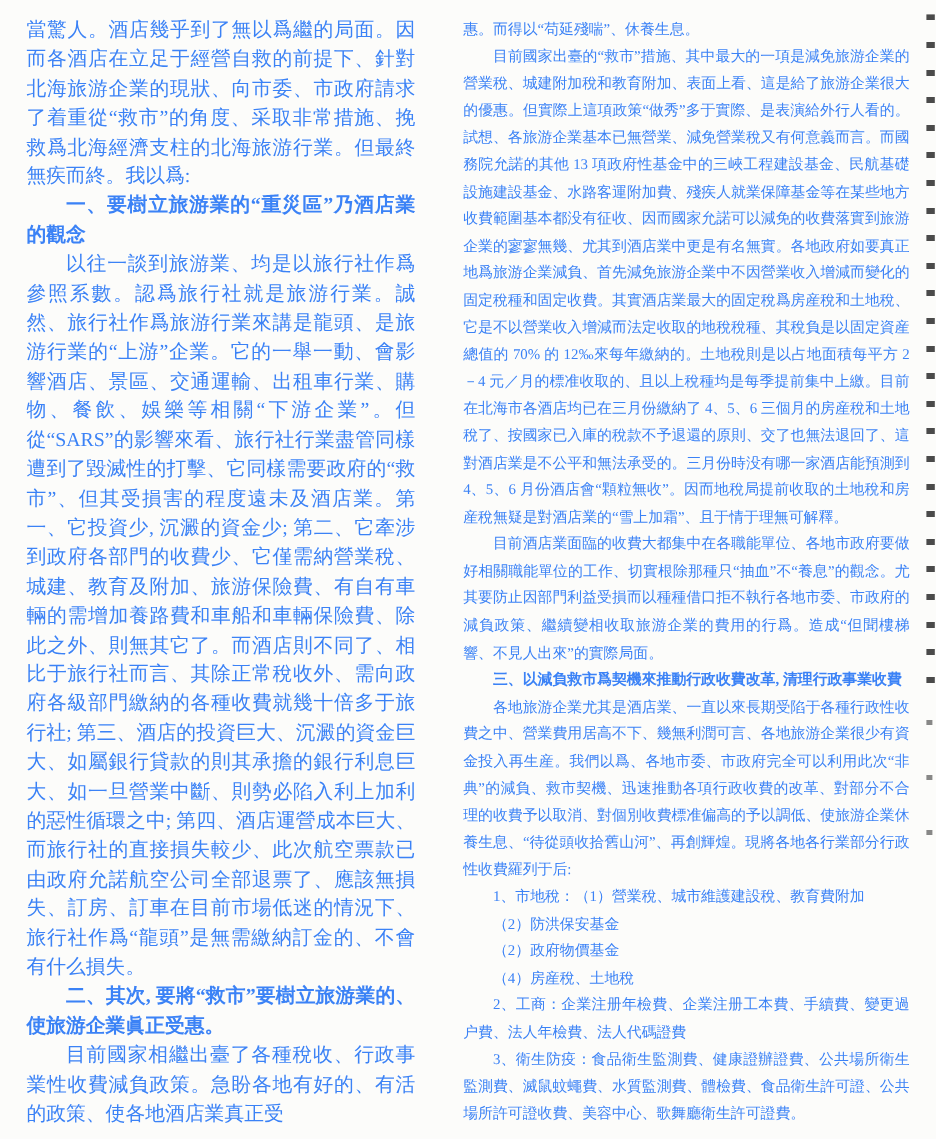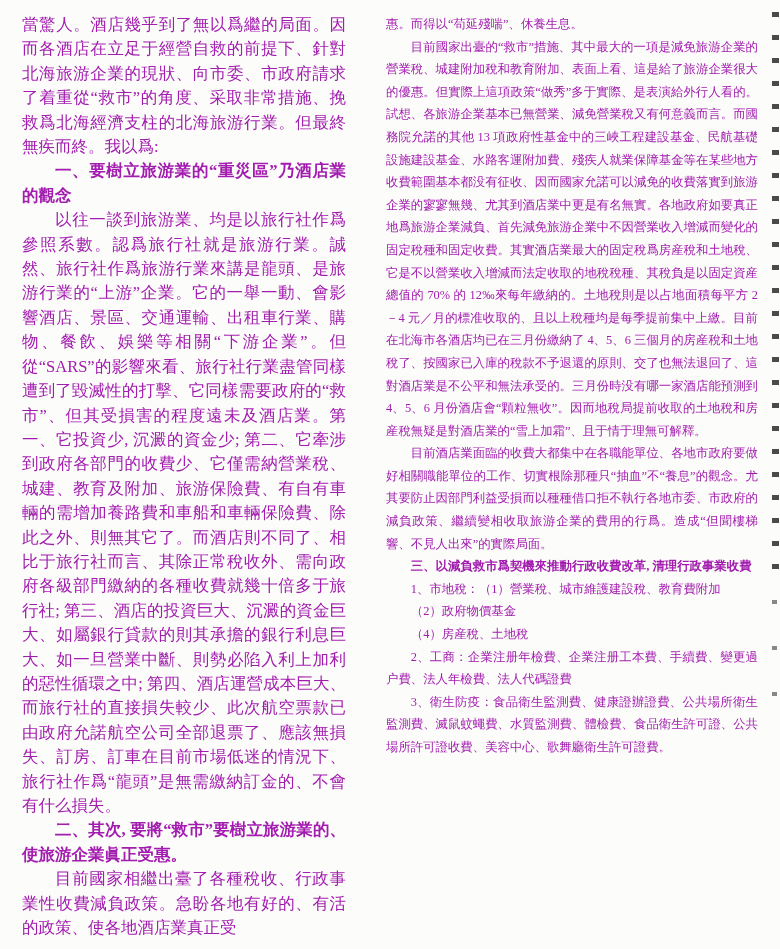--- a/index.html
+++ b/index.html
@@ -5,21 +5,21 @@
   html,body{margin:0;padding:0;}
   body{
     width:780px;height:949px;
     background:#ffffff;
     font-family:"Liberation Serif","DejaVu Serif",serif;
   }
   .page{
     position:relative;
     width:780px;height:949px;
     background:#fcfcfa;
-    color:#a21caf;
+    color:#3b82f6;
     overflow:hidden;
   }
   .col{
     position:absolute;
     top:13px;
     text-align:justify;
   }
   .col-left{
     left:22px;
     width:324px;
@@ -67,21 +67,23 @@
       <div class="para bold indent">一、要樹立旅游業的“重災區”乃酒店業的觀念</div>
       <div class="para indent">以往一談到旅游業、均是以旅行社作爲參照系數。認爲旅行社就是旅游行業。誠然、旅行社作爲旅游行業來講是龍頭、是旅游行業的“上游”企業。它的一舉一動、會影響酒店、景區、交通運輸、出租車行業、購物、餐飲、娛樂等相關“下游企業”。但從“SARS”的影響來看、旅行社行業盡管同樣遭到了毀滅性的打擊、它同樣需要政府的“救市”、但其受損害的程度遠未及酒店業。第一、它投資少, 沉澱的資金少; 第二、它牽涉到政府各部門的收費少、它僅需納營業稅、城建、教育及附加、旅游保險費、有自有車輛的需增加養路費和車船和車輛保險費、除此之外、則無其它了。而酒店則不同了、相比于旅行社而言、其除正常稅收外、需向政府各級部門繳納的各種收費就幾十倍多于旅行社; 第三、酒店的投資巨大、沉澱的資金巨大、如屬銀行貸款的則其承擔的銀行利息巨大、如一旦營業中斷、則勢必陷入利上加利的惡性循環之中; 第四、酒店運營成本巨大、而旅行社的直接損失較少、此次航空票款已由政府允諾航空公司全部退票了、應該無損失、訂房、訂車在目前市場低迷的情況下、旅行社作爲“龍頭”是無需繳納訂金的、不會有什么損失。</div>
       <div class="para bold indent">二、其次, 要將“救市”要樹立旅游業的、使旅游企業眞正受惠。</div>
       <div class="para indent">目前國家相繼出臺了各種稅收、行政事業性收費減負政策。急盼各地有好的、有活的政策、使各地酒店業真正受</div>
     </div>
   <div class="col col-right">
       <div class="para">惠。而得以“苟延殘喘”、休養生息。</div>
       <div class="para indent">目前國家出臺的“救市”措施、其中最大的一項是減免旅游企業的營業稅、城建附加稅和教育附加、表面上看、這是給了旅游企業很大的優惠。但實際上這項政策“做秀”多于實際、是表演給外行人看的。試想、各旅游企業基本已無營業、減免營業稅又有何意義而言。而國務院允諾的其他 13 項政府性基金中的三峽工程建設基金、民航基礎設施建設基金、水路客運附加費、殘疾人就業保障基金等在某些地方收費範圍基本都没有征收、因而國家允諾可以減免的收費落實到旅游企業的寥寥無幾、尤其到酒店業中更是有名無實。各地政府如要真正地爲旅游企業減負、首先減免旅游企業中不因營業收入增減而變化的固定稅種和固定收費。其實酒店業最大的固定稅爲房産稅和土地稅、它是不以營業收入增減而法定收取的地稅稅種、其稅負是以固定資産總值的 70% 的 12‰來每年繳納的。土地稅則是以占地面積每平方 2－4 元／月的標准收取的、且以上稅種均是每季提前集中上繳。目前在北海市各酒店均已在三月份繳納了 4、5、6 三個月的房産稅和土地稅了、按國家已入庫的稅款不予退還的原則、交了也無法退回了、這對酒店業是不公平和無法承受的。三月份時没有哪一家酒店能預測到 4、5、6 月份酒店會“顆粒無收”。因而地稅局提前收取的土地稅和房産稅無疑是對酒店業的“雪上加霜”、且于情于理無可解釋。</div>
       <div class="para indent">目前酒店業面臨的收費大都集中在各職能單位、各地市政府要做好相關職能單位的工作、切實根除那種只“抽血”不“養息”的觀念。尤其要防止因部門利益受損而以種種借口拒不執行各地市委、市政府的減負政策、繼續變相收取旅游企業的費用的行爲。造成“但聞樓梯響、不見人出來”的實際局面。</div>
       <div class="para bold indent">三、以減負救市爲契機來推動行政收費改革, 清理行政事業收費</div>
+      <div class="para indent">各地旅游企業尤其是酒店業、一直以來長期受陷于各種行政性收費之中、營業費用居高不下、幾無利潤可言、各地旅游企業很少有資金投入再生産。我們以爲、各地市委、市政府完全可以利用此次“非典”的減負、救市契機、迅速推動各項行政收費的改革、對部分不合理的收費予以取消、對個別收費標准偏高的予以調低、使旅游企業休養生息、“待從頭收拾舊山河”、再創輝煌。現將各地各行業部分行政性收費羅列于后:</div>
       <div class="para indent">1、市地稅：（1）營業稅、城市維護建設稅、教育費附加</div>
+      <div class="para indent">（2）防洪保安基金</div>
       <div class="para indent">（2）政府物價基金</div>
       <div class="para indent">（4）房産稅、土地稅</div>
       <div class="para indent">2、工商：企業注册年檢費、企業注册工本費、手續費、變更過户費、法人年檢費、法人代碼證費</div>
       <div class="para indent">3、衛生防疫：食品衛生監測費、健康證辦證費、公共場所衛生監測費、滅鼠蚊蠅費、水質監測費、體檢費、食品衛生許可證、公共場所許可證收費、美容中心、歌舞廳衛生許可證費。</div>
     </div>
   <div class="edge-marks"></div>
   <div class="edge-marks-low"></div>
 </div>
 
 </body></html>

